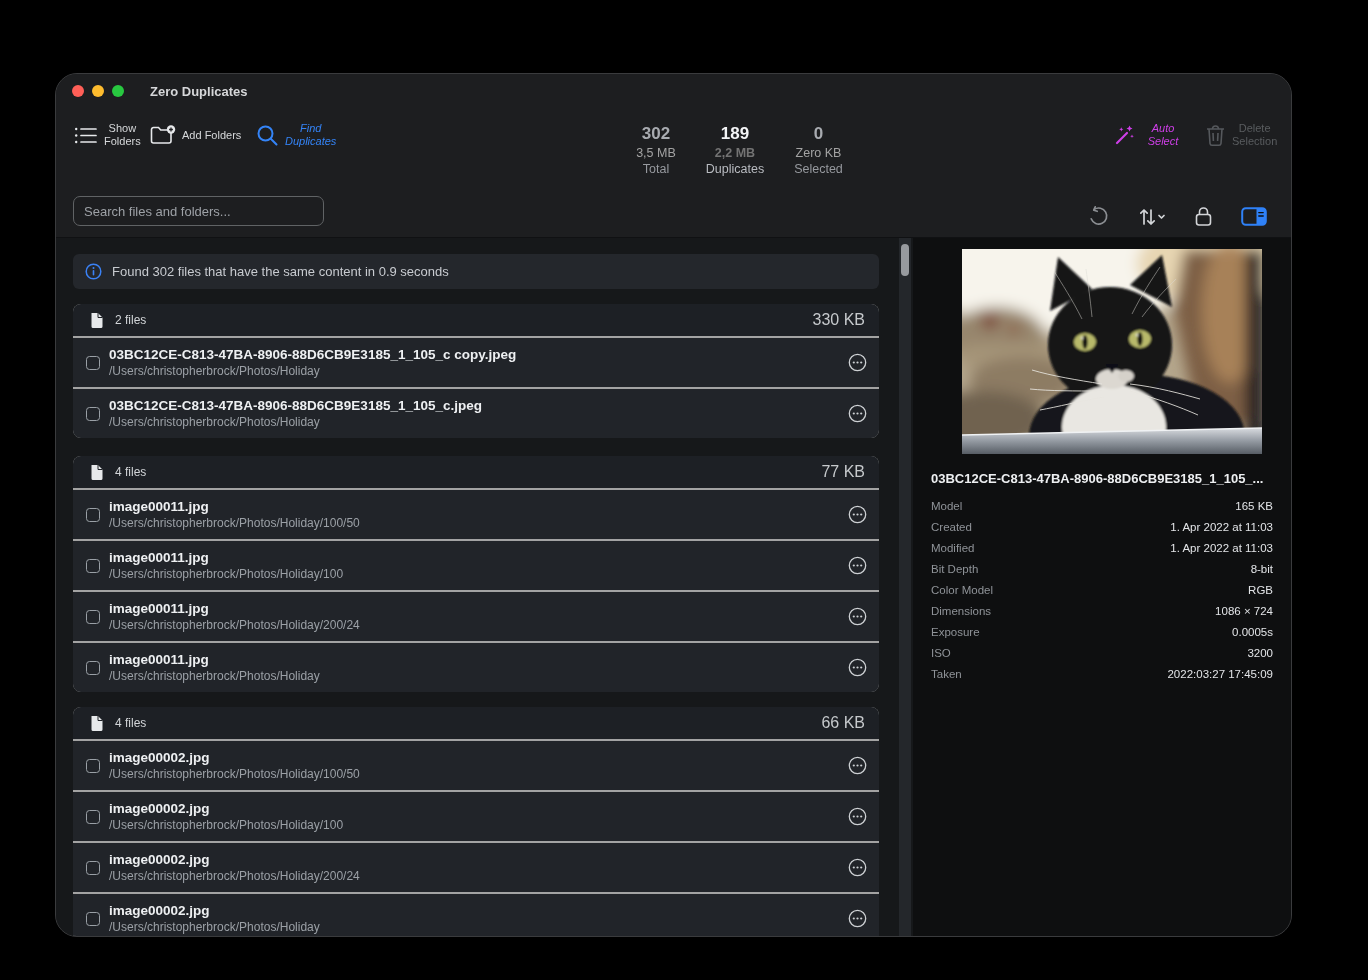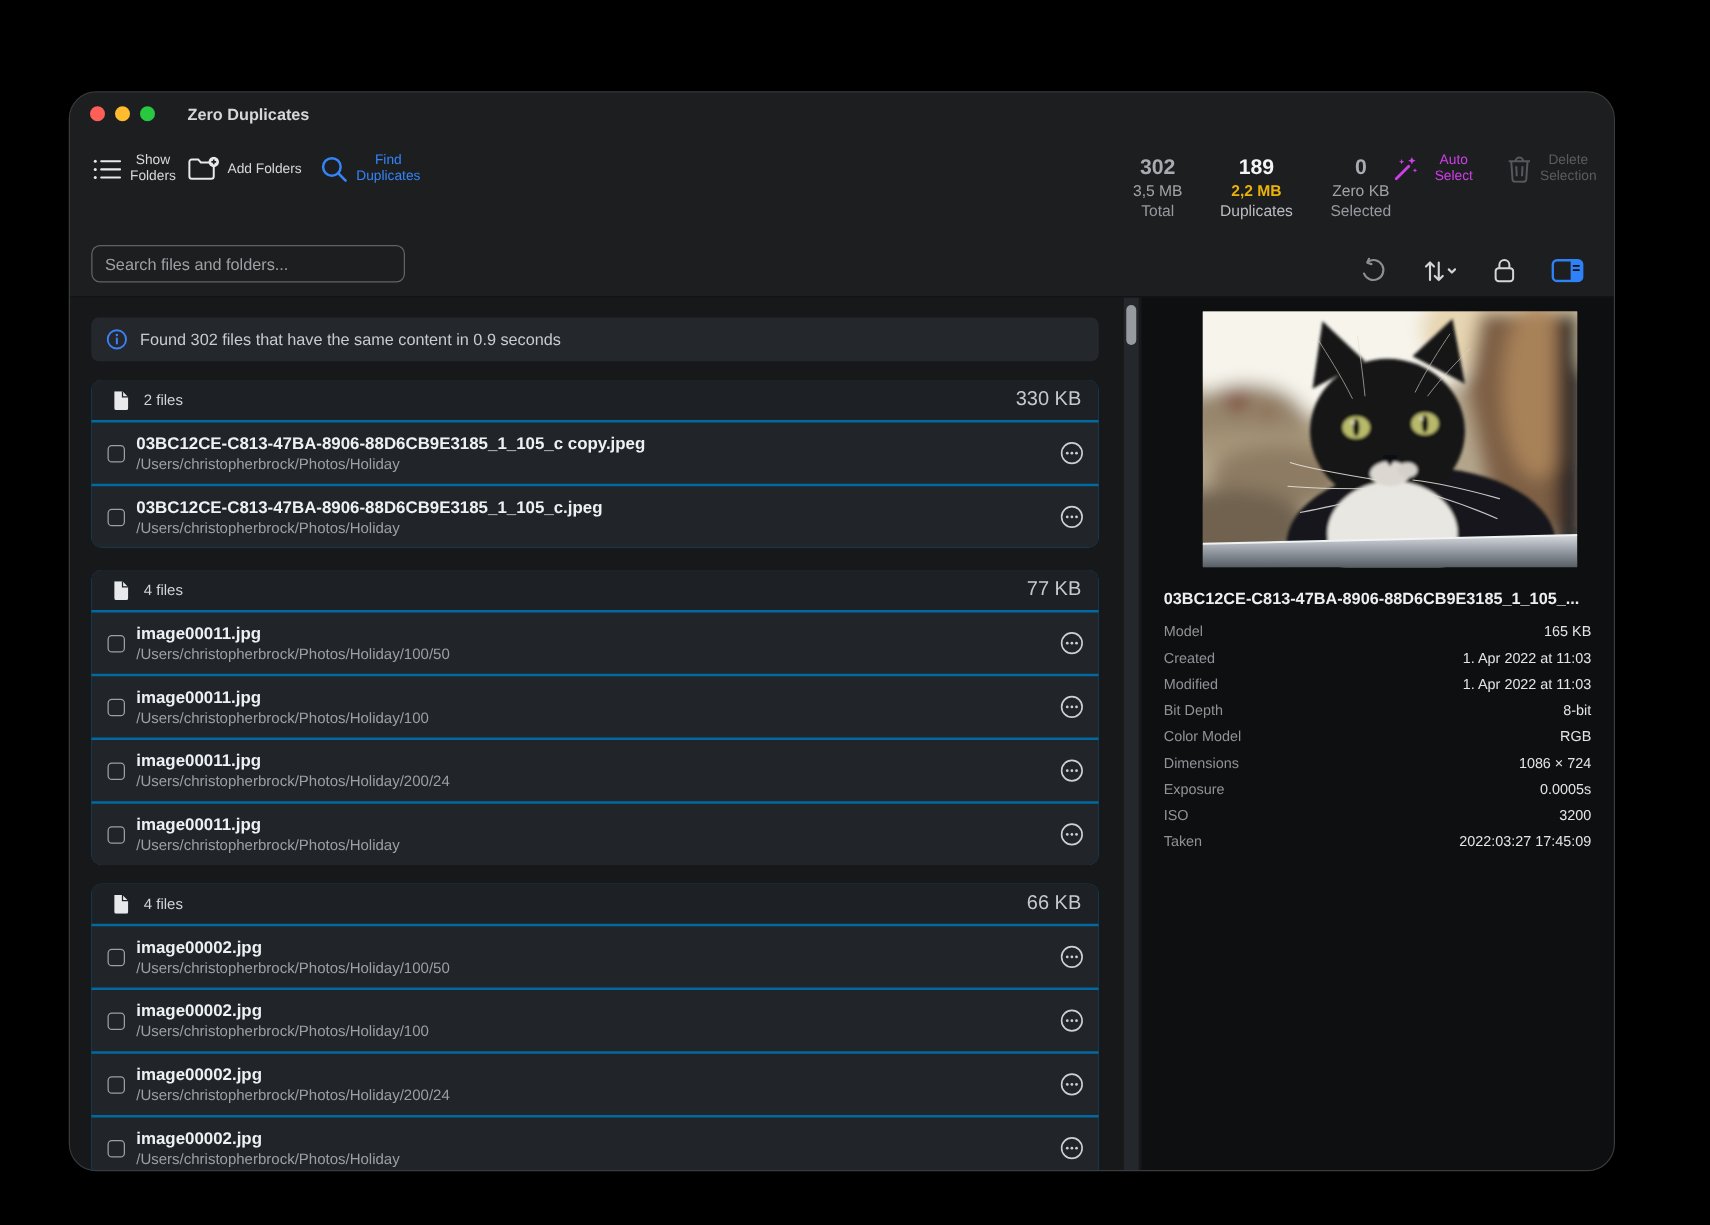--- a/index.html
+++ b/index.html
@@ -11,49 +11,49 @@
   .titlebar{height:34px;display:flex;align-items:center;padding-left:16px;background:#1d1e20;}
   .light{width:12px;height:12px;border-radius:50%;margin-right:8px;}
   .light.red{background:#ff5f57;}  .light.yellow{background:#febc2e;}  .light.green{background:#28c840;}
   .win-title{margin-left:18px;font-size:13px;font-weight:bold;color:#d6d7d9;}
   
   .toolbar{height:88px;display:flex;align-items:flex-start;padding:14px 24px 0 18px;background:#1d1e20;}
   .tb-left{display:flex;gap:14px;}
   .tb-btn{display:flex;flex-direction:row;align-items:center;gap:6px;cursor:default;}
   .tb-icon{height:24px;display:flex;align-items:center;justify-content:center;}
   .tb-label{font-size:11px;line-height:13px;text-align:center;color:#d6d8da;}
-  .tb-btn.w60{width:62px;} .tb-btn.w84{width:92px;} .tb-btn.w66{width:70px;}
+  .tb-btn.w60{width:62px;} .tb-btn.w84{width:92px;} .tb-btn.w66{width:70px;font-style:italic;}
   .tb-label.blue{color:#3484f7;} .tb-label.magenta{color:#cf3fe8;} .tb-label.dim{color:#595c5f;}
-  .stats{flex:1;display:flex;justify-content:flex-end;gap:30px;padding-top:2px;margin-left:40px;}
+  .stats{flex:1;display:flex;justify-content:center;gap:30px;padding-top:2px;margin-left:40px;}
   .stat{display:flex;flex-direction:column;align-items:center;gap:2px;}
   .stat-count{font-size:17px;color:#a8abb0;font-weight:600;}
   .stat-size{font-size:12.5px;color:#a3a3a3;}
   .stat-label{font-size:12.5px;color:#96999e;}
   .stat.hl .stat-count{color:#f3f4f6;}
-  .stat.hl .stat-size{color:#eab308;font-weight:bold;}
+  .stat.hl .stat-size{color:#737373;font-weight:bold;}
   .stat.hl .stat-label{color:#b9bcc1;}
   .tb-right{display:flex;gap:22px;}
   
   .searchrow{height:42px;display:flex;padding:0 24px 0 17px;background:#1d1e20;
              border-bottom:1px solid #101113;}
   .search-input{width:251px;height:30px;background:transparent;border:1px solid #606365;border-radius:7px;
                 color:#dfe2e5;font-size:13px;padding:0 10px;outline:none;}
   .search-input::placeholder{color:#9da1a6;}
   .sr-icons{margin-left:auto;display:flex;align-items:center;gap:29px;}
   .sr-icon{display:flex;align-items:center;justify-content:center;}
   
   .content{display:flex;height:699px;}
   .listpane{width:857px;position:relative;background:#16181a;overflow:hidden;}
   .list-inner{width:806px;margin-left:17px;}
   .scrolltrack{position:absolute;right:2px;top:0;bottom:0;width:12px;background:#24272b;}
   .scrollthumb{position:absolute;left:2px;top:6px;width:8px;height:32px;border-radius:4px;background:#979a9e;}
   .banner{margin-top:16px;height:35px;background:#24272c;border-radius:6px;display:flex;align-items:center;
           padding:0 12px;gap:10px;}
   .banner-text{font-size:13px;color:#c8cbd0;}
-  .group-card{border-radius:8px;overflow:hidden;background:#0369a1;}
+  .group-card{border-radius:8px;overflow:hidden;background:#a3a3a3;}
   .group-card.mt15{margin-top:15px;} .group-card.mt18{margin-top:18px;}
   .group-header{height:32px;background:#1d2025;display:flex;align-items:center;padding:0 14px 0 17px;gap:12px;}
   .gh-count{font-size:12px;color:#d2d5d8;}
   .gh-size{margin-left:auto;font-size:16px;color:#c6c9cc;}
   .file-row{height:49px;background:#212429;margin-top:2px;display:flex;align-items:center;padding:0 12px 0 13px;}
   .row-check{width:14px;height:14px;border:1.5px solid #9aa0a6;border-radius:3.5px;background:transparent;flex:none;}
   .row-text{margin-left:9px;display:flex;flex-direction:column;gap:2px;min-width:0;}
   .row-name{font-size:13.5px;font-weight:bold;color:#eef0f2;white-space:nowrap;}
   .row-path{font-size:12px;color:#9ba0a6;white-space:nowrap;}
   .row-more{margin-left:auto;display:flex;align-items:center;}

